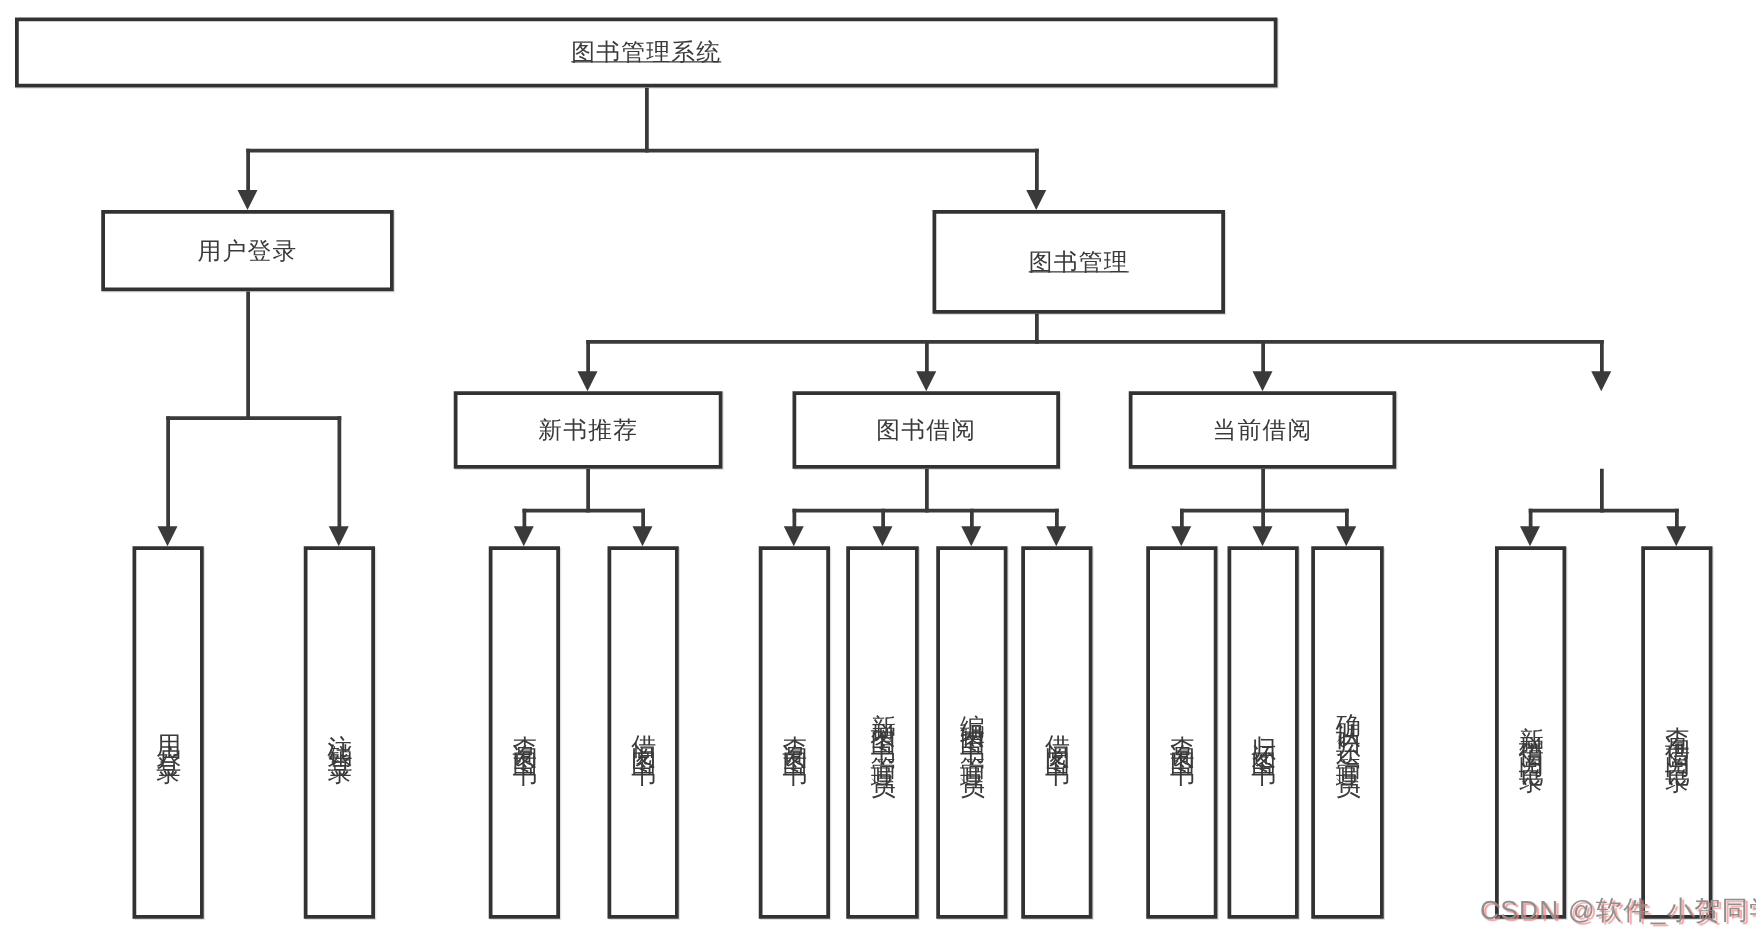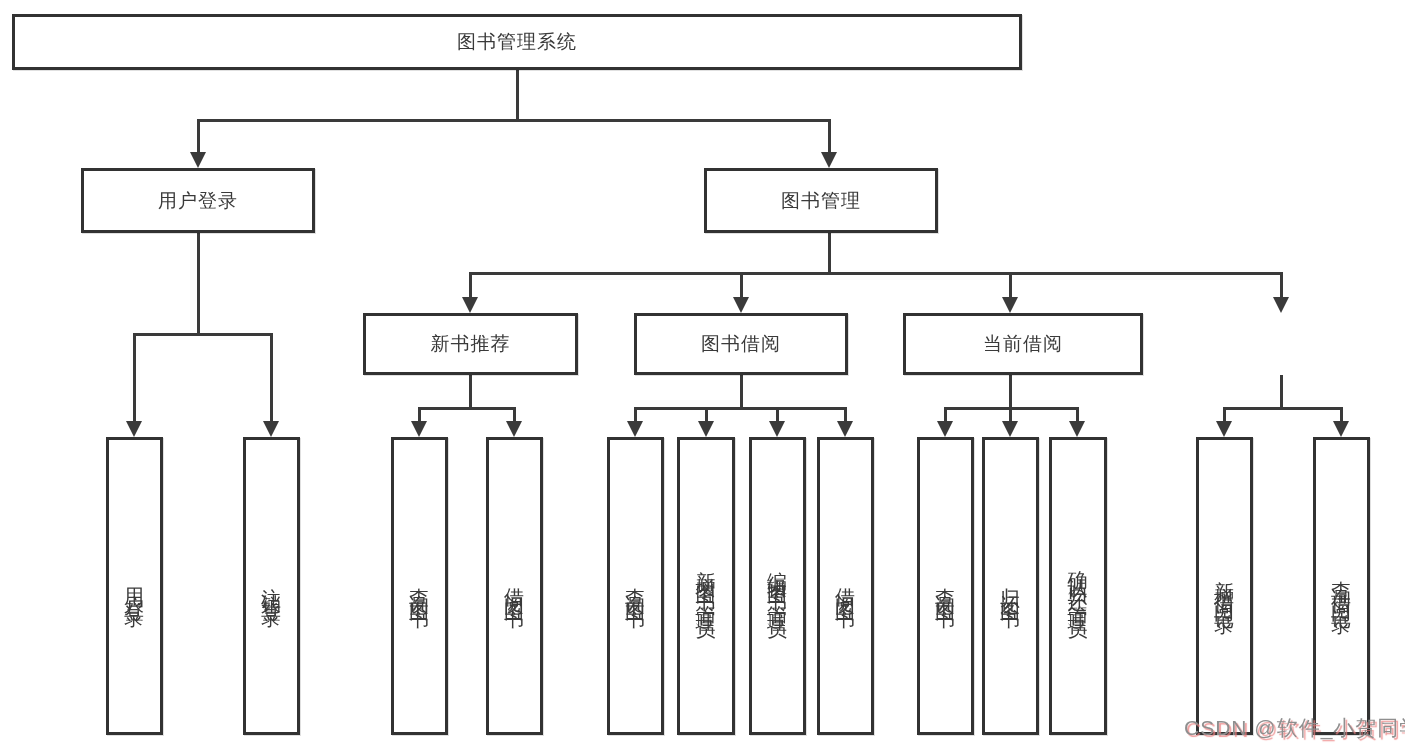--- a/index.html
+++ b/index.html
@@ -89,33 +89,33 @@
     white-space: nowrap;
     text-shadow: 2px 2px 1px rgba(236,130,130,0.8);
     z-index: 5;
   }
 </style>
 </head>
 <body>
 
 <div id="stage">
 
-  <div class="box" style="left:12px; top:14px; width:1010px; height:56px;">
+  <div class="box" style="left:12px; top:14px; width:1010px; height:56px;text-decoration:underline;">
     <span>图书管理系统</span>
   </div>
 
   <div class="vline" style="left:516px; top:70px; height:52px;"></div>
   <div class="hline" style="left:197px; top:119px; width:634px;"></div>
   <div class="varrow" style="left:190px; top:119px; height:49px;"></div>
   <div class="varrow" style="left:821px; top:119px; height:49px;"></div>
 
   <div class="box" style="left:81px; top:168px; width:234px; height:65px;">
     <span>用户登录</span>
   </div>
-  <div class="box" style="left:704px; top:168px; width:234px; height:65px;">
+  <div class="box" style="left:746px; top:168px; width:234px; height:83px;text-decoration:underline;">
     <span>图书管理</span>
   </div>
 
   <div class="vline" style="left:197px; top:233px; height:102px;"></div>
   <div class="hline" style="left:133px; top:333px; width:140px;"></div>
   <div class="varrow" style="left:126px; top:333px; height:104px;"></div>
   <div class="varrow" style="left:263px; top:333px; height:104px;"></div>
 
   <div class="vline" style="left:828px; top:233px; height:42px;"></div>
   <div class="hline" style="left:469px; top:272px; width:814px;"></div>
@@ -123,21 +123,21 @@
   <div class="varrow" style="left:733px; top:272px; height:41px;"></div>
   <div class="varrow" style="left:1002px; top:272px; height:41px;"></div>
   <div class="varrow" style="left:1273px; top:272px; height:41px;"></div>
 
   <div class="box" style="left:363px; top:313px; width:215px; height:62px;">
     <span>新书推荐</span>
   </div>
   <div class="box" style="left:634px; top:313px; width:214px; height:62px;">
     <span>图书借阅</span>
   </div>
-  <div class="box" style="left:903px; top:313px; width:240px; height:62px;">
+  <div class="box" style="left:903px; top:313px; width:214px; height:62px;">
     <span>当前借阅</span>
   </div>
 
   <div class="vline" style="left:469px; top:375px; height:35px;"></div>
   <div class="hline" style="left:418px; top:407px; width:98px;"></div>
   <div class="varrow" style="left:411px; top:407px; height:30px;"></div>
   <div class="varrow" style="left:506px; top:407px; height:30px;"></div>
 
   <div class="vline" style="left:740px; top:375px; height:35px;"></div>
   <div class="hline" style="left:634px; top:407px; width:213px;"></div>

